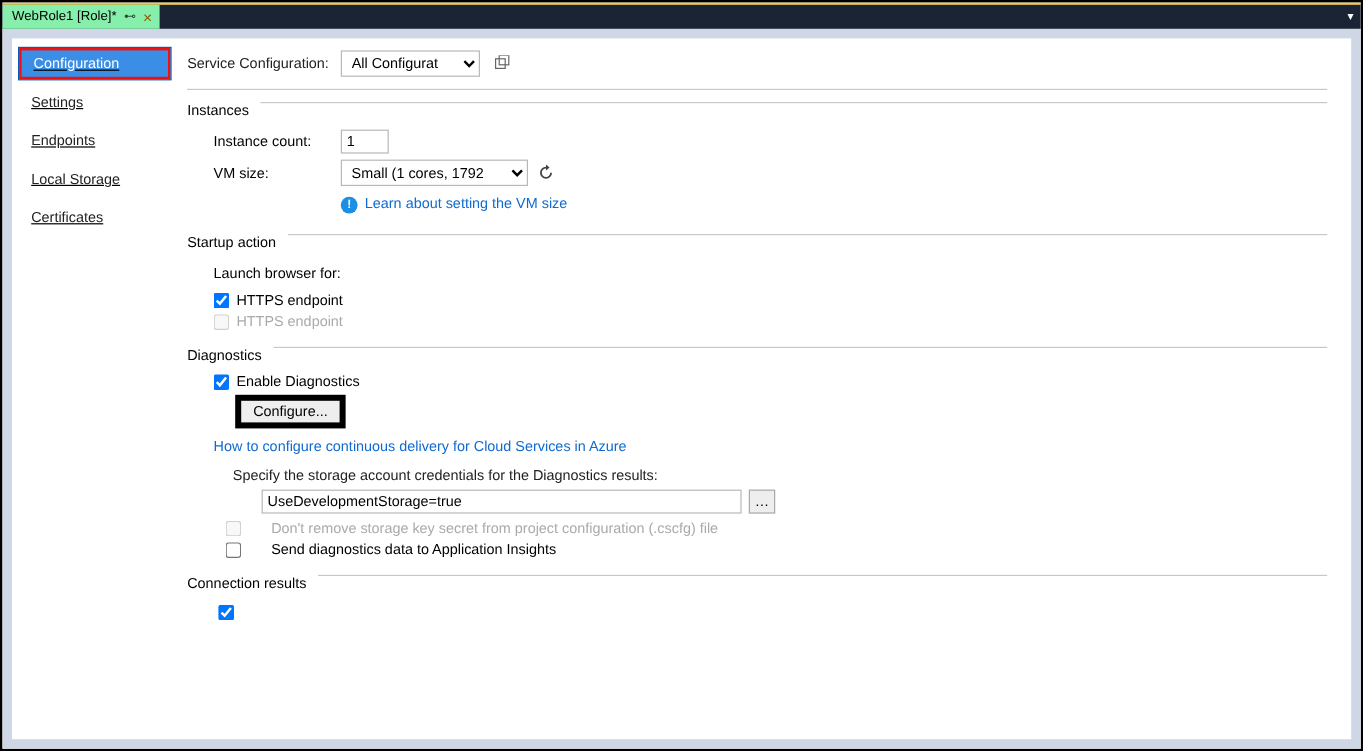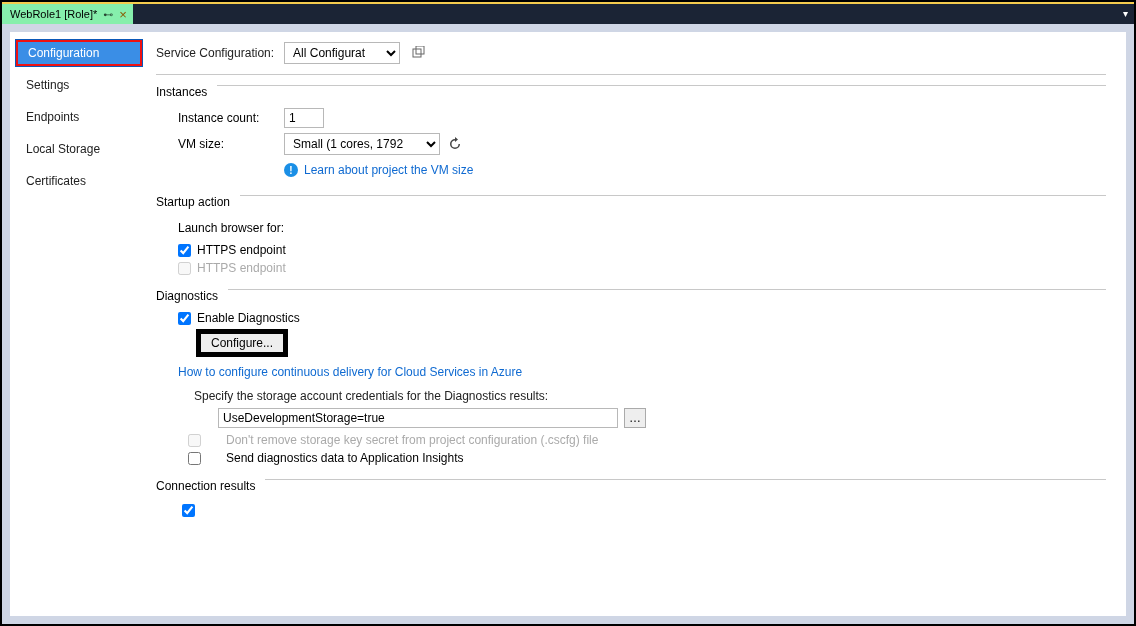--- a/index.html
+++ b/index.html
@@ -46,20 +46,21 @@
   }
   .panel {
     background: #fff;
     width: 100%;
     height: 100%;
     display: flex;
   }
   .sidebar {
     width: 132px;
     padding: 8px 0 0 6px;
+    text-decoration: underline;
   }
   .side-item {
     display: block;
     height: 26px;
     line-height: 26px;
     padding: 0 10px;
     margin-bottom: 6px;
     font-size: 12px;
     color: #222;
     cursor: pointer;
@@ -236,21 +237,21 @@
             <option>Small (1 cores, 1792 MB)</option>
           </select>
           <span class="icon-btn">
             <svg width="14" height="14" viewBox="0 0 14 14">
                 <path d="M7 2a5 5 0 1 0 5 5h-1.5A3.5 3.5 0 1 1 7 3.5V5l3-2.5L7 0z" fill="#444"></path>
               </svg>
           </span>
         </div>
         <div class="row" style="margin-left:128px">
           <span class="link">
-            <span class="info-ico">!</span><span>Learn about project the VM size</span>
+            <span class="info-ico">!</span><span>Learn about setting the VM size</span>
           </span>
         </div>
       </div>
 
       <div class="group">
         <div class="group-header">
           <span>Startup action</span>
           <span class="rule"></span>
         </div>
         <div class="row">

